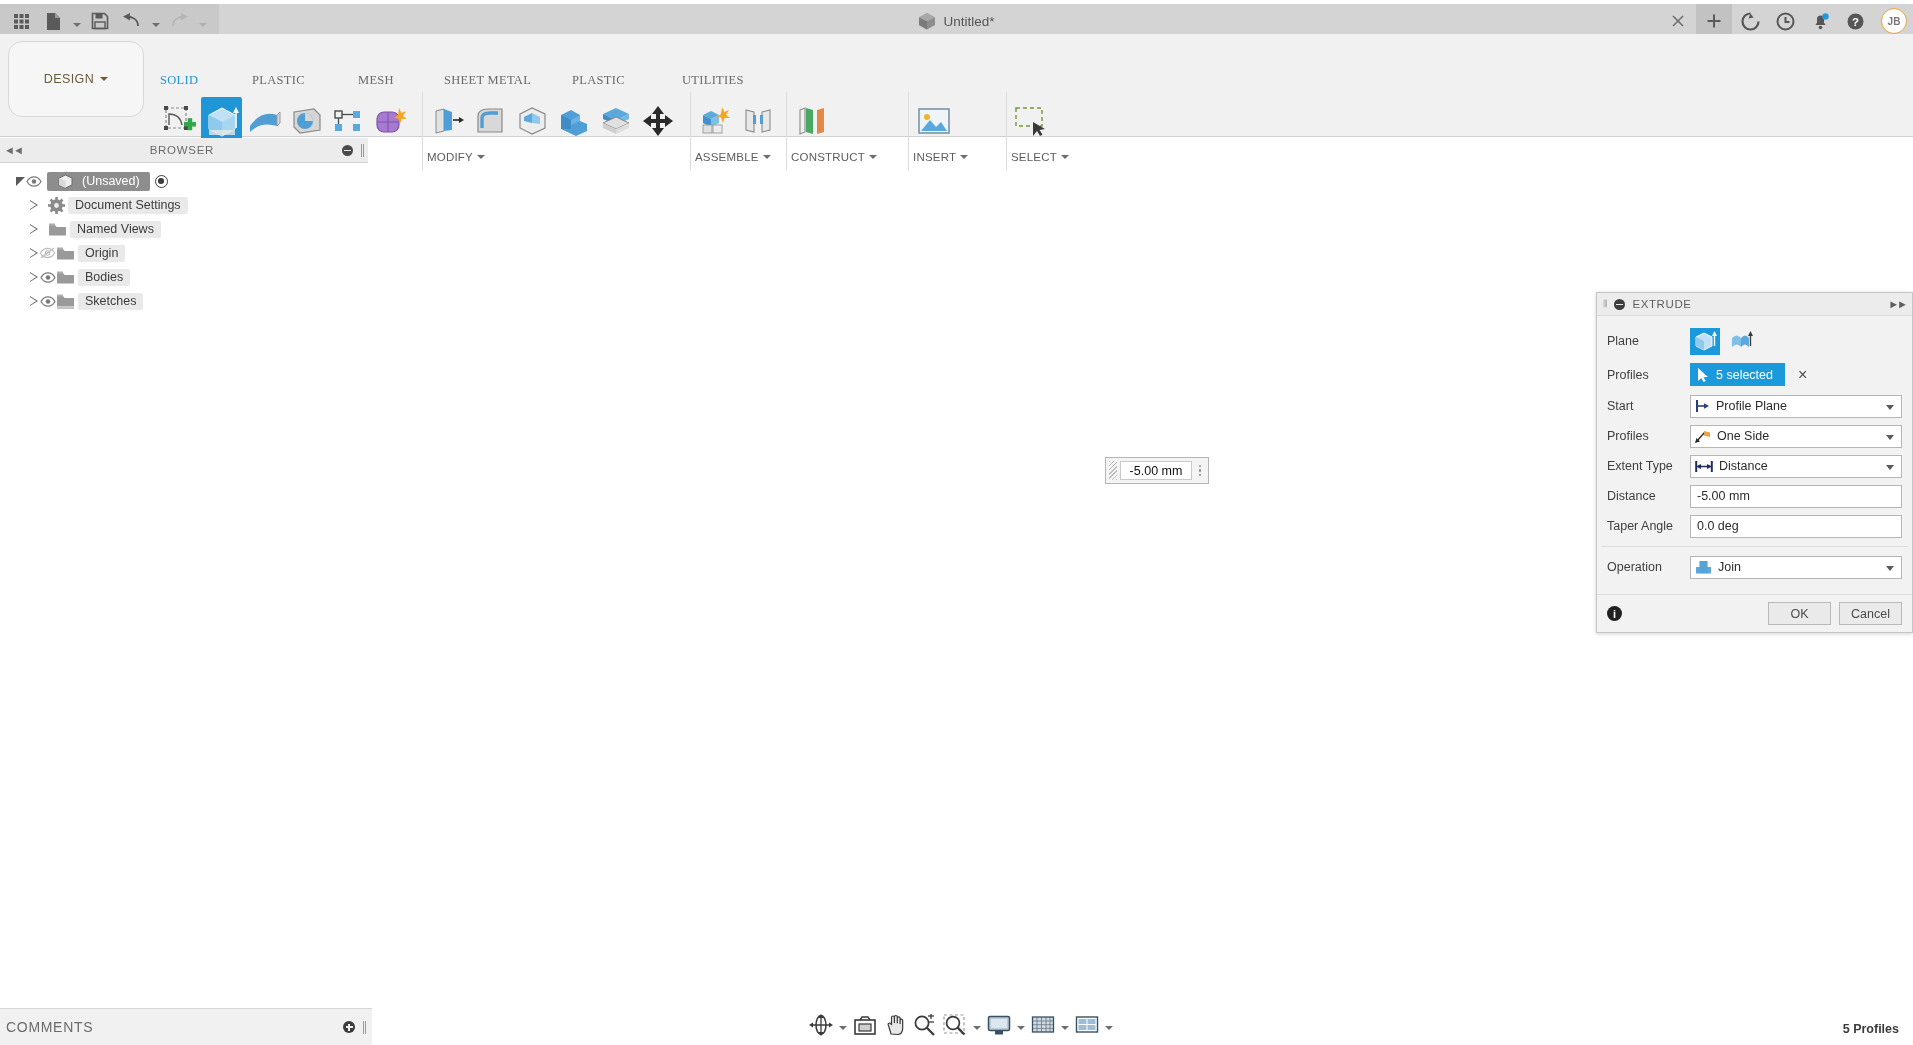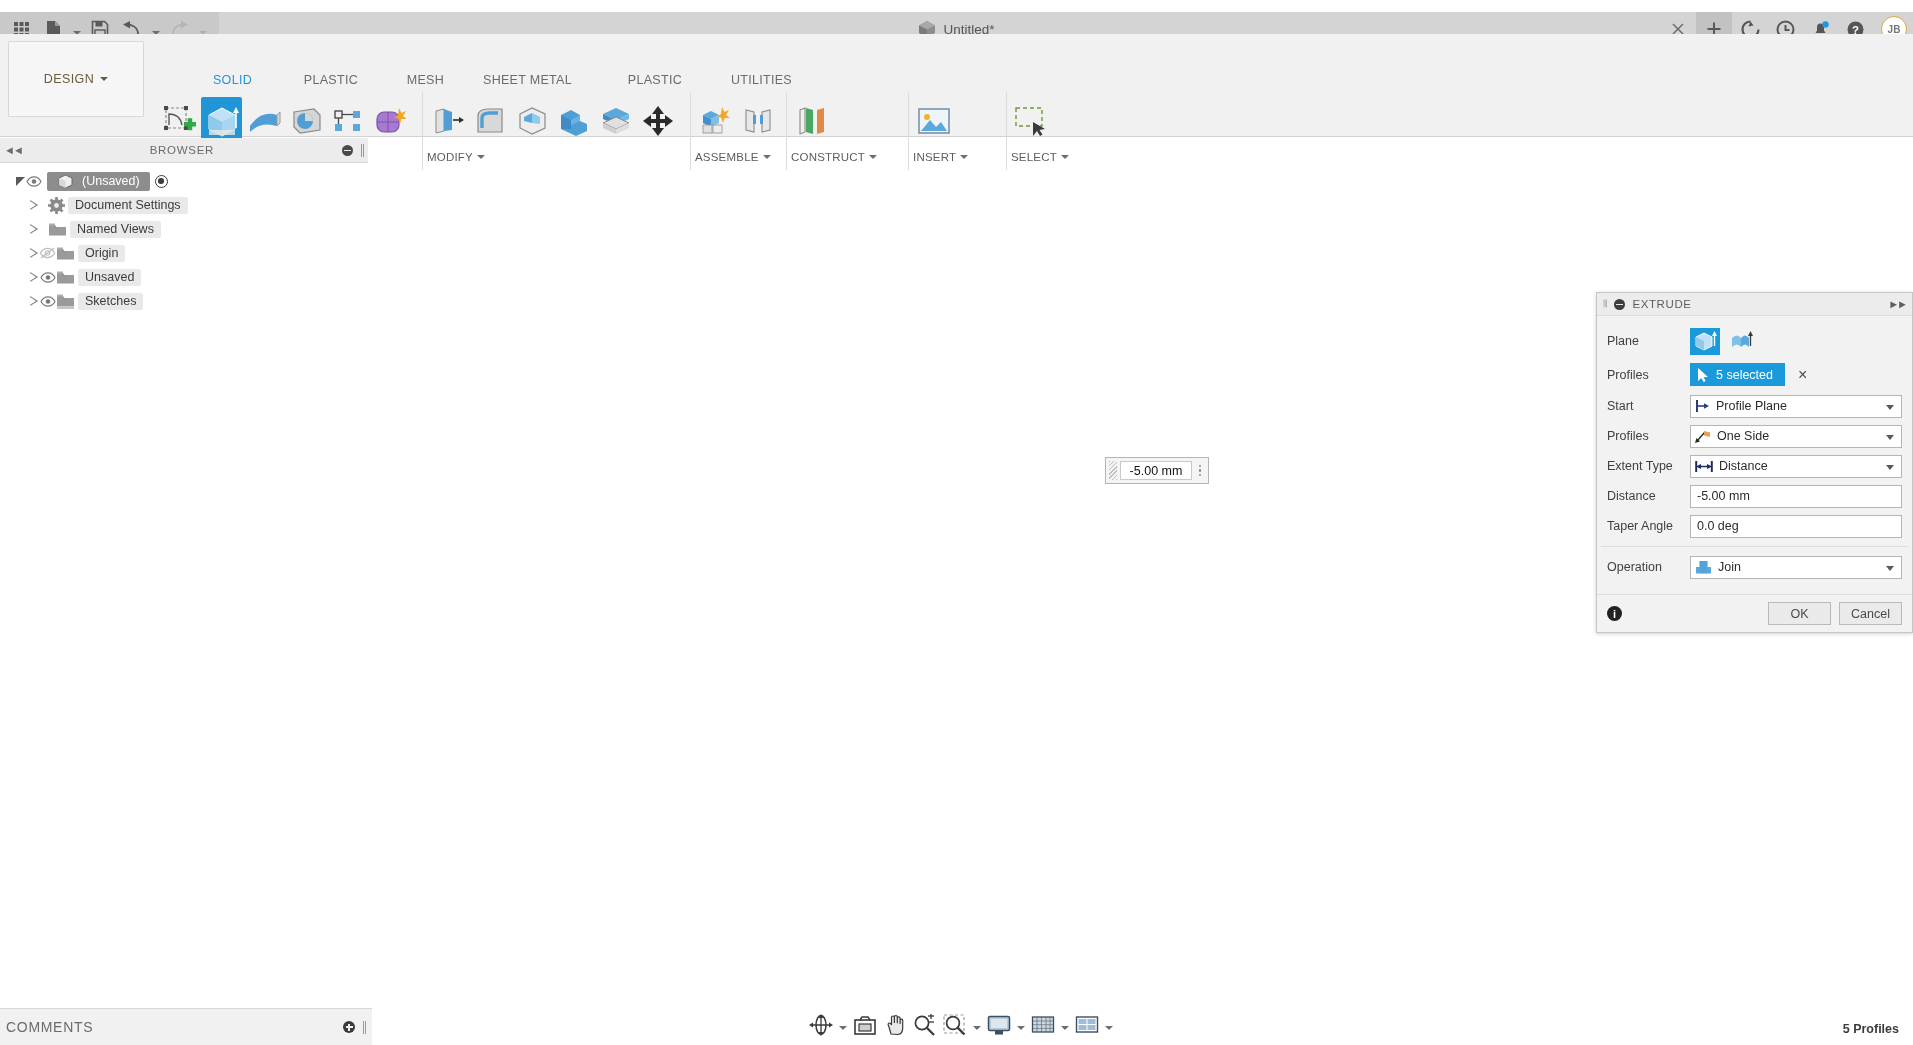--- a/index.html
+++ b/index.html
@@ -1,20 +1,20 @@
 <!DOCTYPE html>
 <html><head>
 <meta charset="utf-8">
 <style>
   * { box-sizing: border-box; margin:0; padding:0; }
   html,body{ width:1913px; height:1045px; overflow:hidden;
     font-family:"Liberation Sans", sans-serif; background:#fff; }
 
   
-  #qat-bar{ position:absolute; left:0; top:12px; width:1913px; height:34px; background:#d4d4d4; }
+  #qat-bar{ position:absolute; left:0; top:4px; width:1913px; height:34px; background:#d4d4d4; }
   #qat-left{ position:absolute; left:0; top:0; height:34px; display:flex; align-items:center;
      background:#c9c9c9; padding:0 10px 0 6px; gap:2px; }
   .qat-btn{ width:30px; height:30px; display:flex; align-items:center; justify-content:center;
      cursor:pointer; border-radius:2px; }
   .qat-caret{ width:13px; height:30px; display:flex; align-items:flex-end; justify-content:center;
      padding-bottom:9px; cursor:pointer; }
   .caret-d{ width:0;height:0;border-left:4px solid transparent;border-right:4px solid transparent;
      border-top:4px solid #6e6e6e; }
   .caret-d.dim{ border-top-color:#b0b0b0; }
 
@@ -26,26 +26,26 @@
   .tr-btn{ width:33px;height:34px; display:flex;align-items:center;justify-content:center; cursor:pointer;}
   .tr-btn.newtab{ background:#c2c2c2; height:34px; width:36px;}
   #avatar{ width:26px;height:26px;border-radius:50%;background:#fff;border:1.5px solid #e8a33d;
      display:flex;align-items:center;justify-content:center;font-size:10px;color:#777;
      font-weight:bold; margin-left:7px; cursor:pointer;}
 
   
   #ribbon{ position:absolute; left:0; top:34px; width:1913px; height:103px; background:#f1f1f1;
      border-bottom:1px solid #d0d0d0; }
   #design-box{ position:absolute; left:8px; top:7px; width:136px; height:76px;
-     border:1px solid #d8d8d8; border-radius:1px; background:#f6f6f6;
+     border:1px solid #d8d8d8; border-radius:14px; background:#f6f6f6;
      display:flex;align-items:center;justify-content:center; gap:6px; cursor:pointer;}
   #design-box .dlabel{ font-size:12.5px; color:#6b5a3e; letter-spacing:.4px;}
 
   #tabrow{ position:absolute; left:160px; top:39px; height:16px; display:flex; gap:0; }
-  .rtab{ font-size:12.5px; color:#6b6b6b; letter-spacing:.3px; cursor:pointer; text-align:right; }
+  .rtab{ font-size:12.5px; color:#6b6b6b; letter-spacing:.3px; cursor:pointer; text-align:left;font-family:Liberation Serif, serif; }
   .rtab.active{ color:#2196d6; }
 
   #panels{ position:absolute; left:155px; top:58px; height:78px; display:flex; align-items:flex-start;}
   .panel{ display:flex; flex-direction:column; align-items:flex-start; height:78px;
      border-right:1px solid #dcdcdc; padding:0 4px; }
   .panel:last-child{border-right:none;}
   .panel .row{ display:flex; align-items:center; height:55px; gap:1px; padding-top:2px;}
   .panel .plabel{ font-size:11.5px; color:#5d5d5d; display:flex; align-items:center; gap:4px;
      height:20px; cursor:pointer; letter-spacing:.2px;}
   .tool{ width:41px;height:48px; display:flex;align-items:center;justify-content:center;
@@ -640,21 +640,21 @@
             <path d="M8 .8C3.6.8 1 5.5 1 5.5s2.6 4.7 7 4.7 7-4.7 7-4.7S12.4.8 8 .8z" fill="none" stroke="#7a7a7a" stroke-width="1.2"></path>
             <circle cx="8" cy="5.5" r="2.3" fill="#7a7a7a"></circle>
           </svg>
       </span>
       <span style="width:22px;display:flex;align-items:center">
         <svg width="19" height="15" viewBox="0 0 19 15">
           <path d="M1 3 h6 l1.6 2 h9.4 v8.5 h-17 z" fill="#9a9a9a"></path>
           <rect x="1" y="1.5" width="6" height="2" fill="#b0b0b0"></rect>
           </svg>
       </span>
-      <span class="tlabel">Unsaved</span>
+      <span class="tlabel">Bodies</span>
     </div>
 
     <div class="tnode" style="padding-left:30px">
       <span class="tri-hollow"></span>
       <span class="eye">
         <svg width="16" height="11" viewBox="0 0 16 11">
             <path d="M8 .8C3.6.8 1 5.5 1 5.5s2.6 4.7 7 4.7 7-4.7 7-4.7S12.4.8 8 .8z" fill="none" stroke="#7a7a7a" stroke-width="1.2"></path>
             <circle cx="8" cy="5.5" r="2.3" fill="#7a7a7a"></circle>
           </svg>
       </span>

